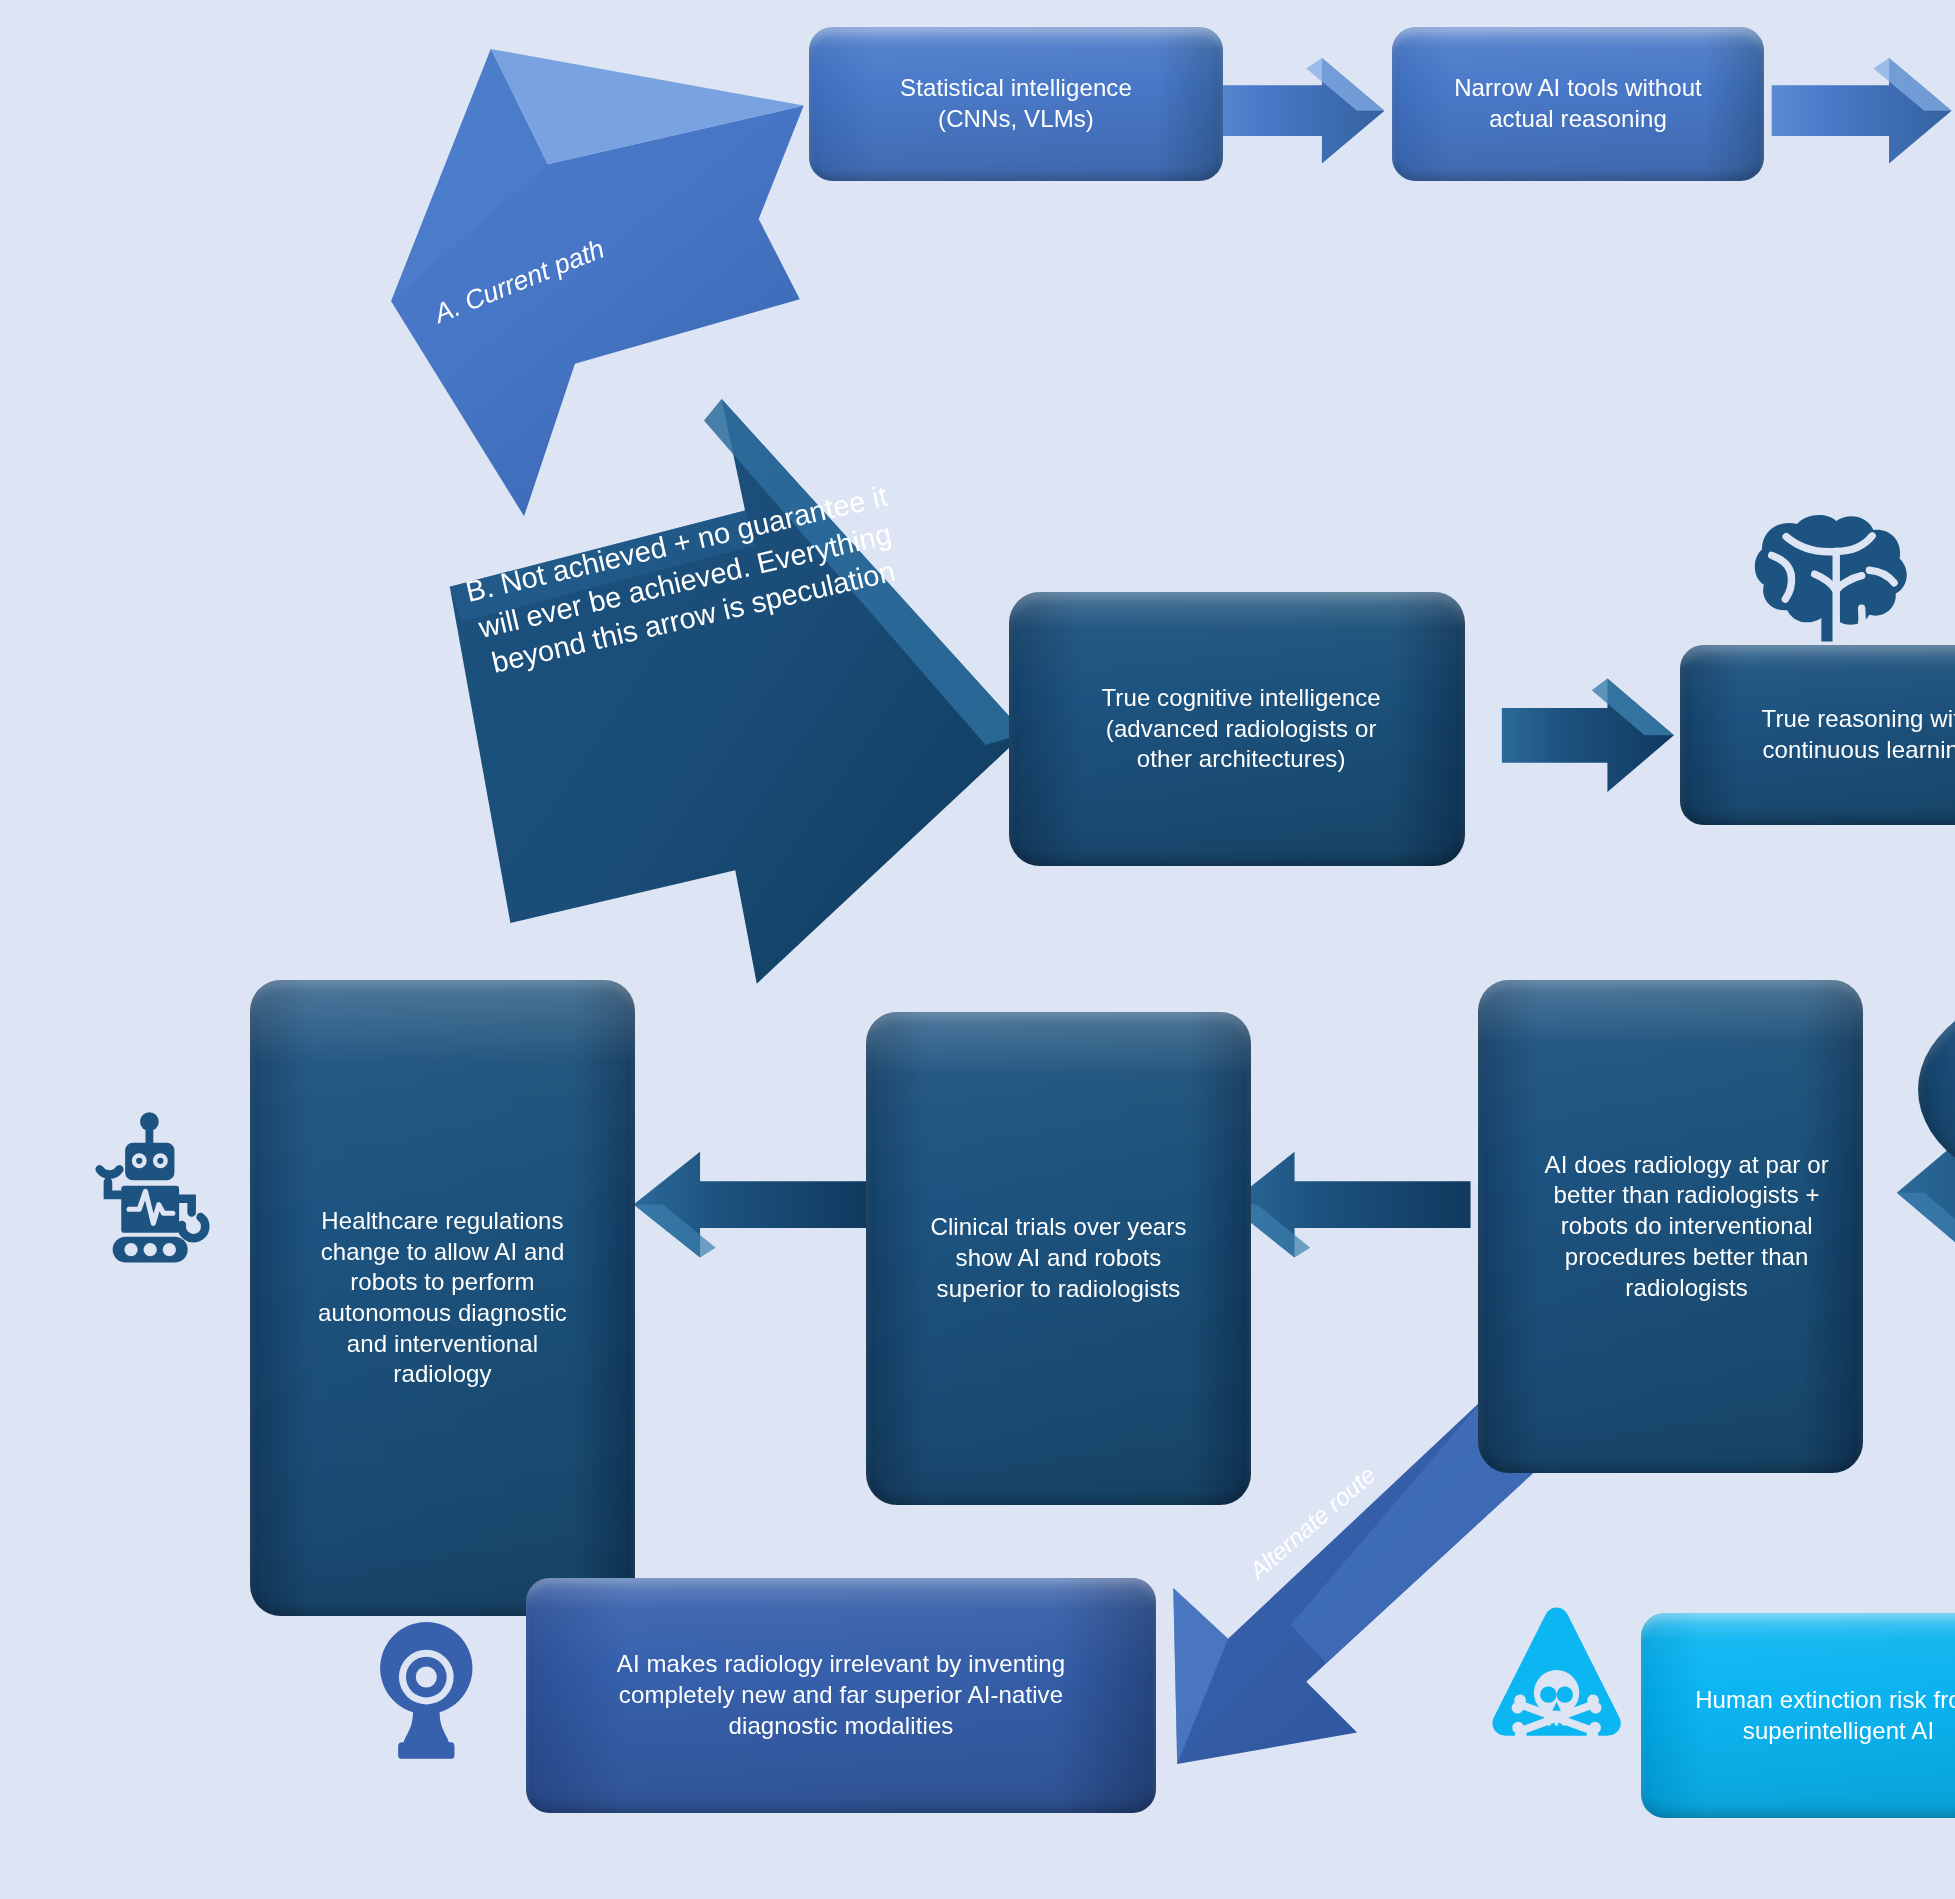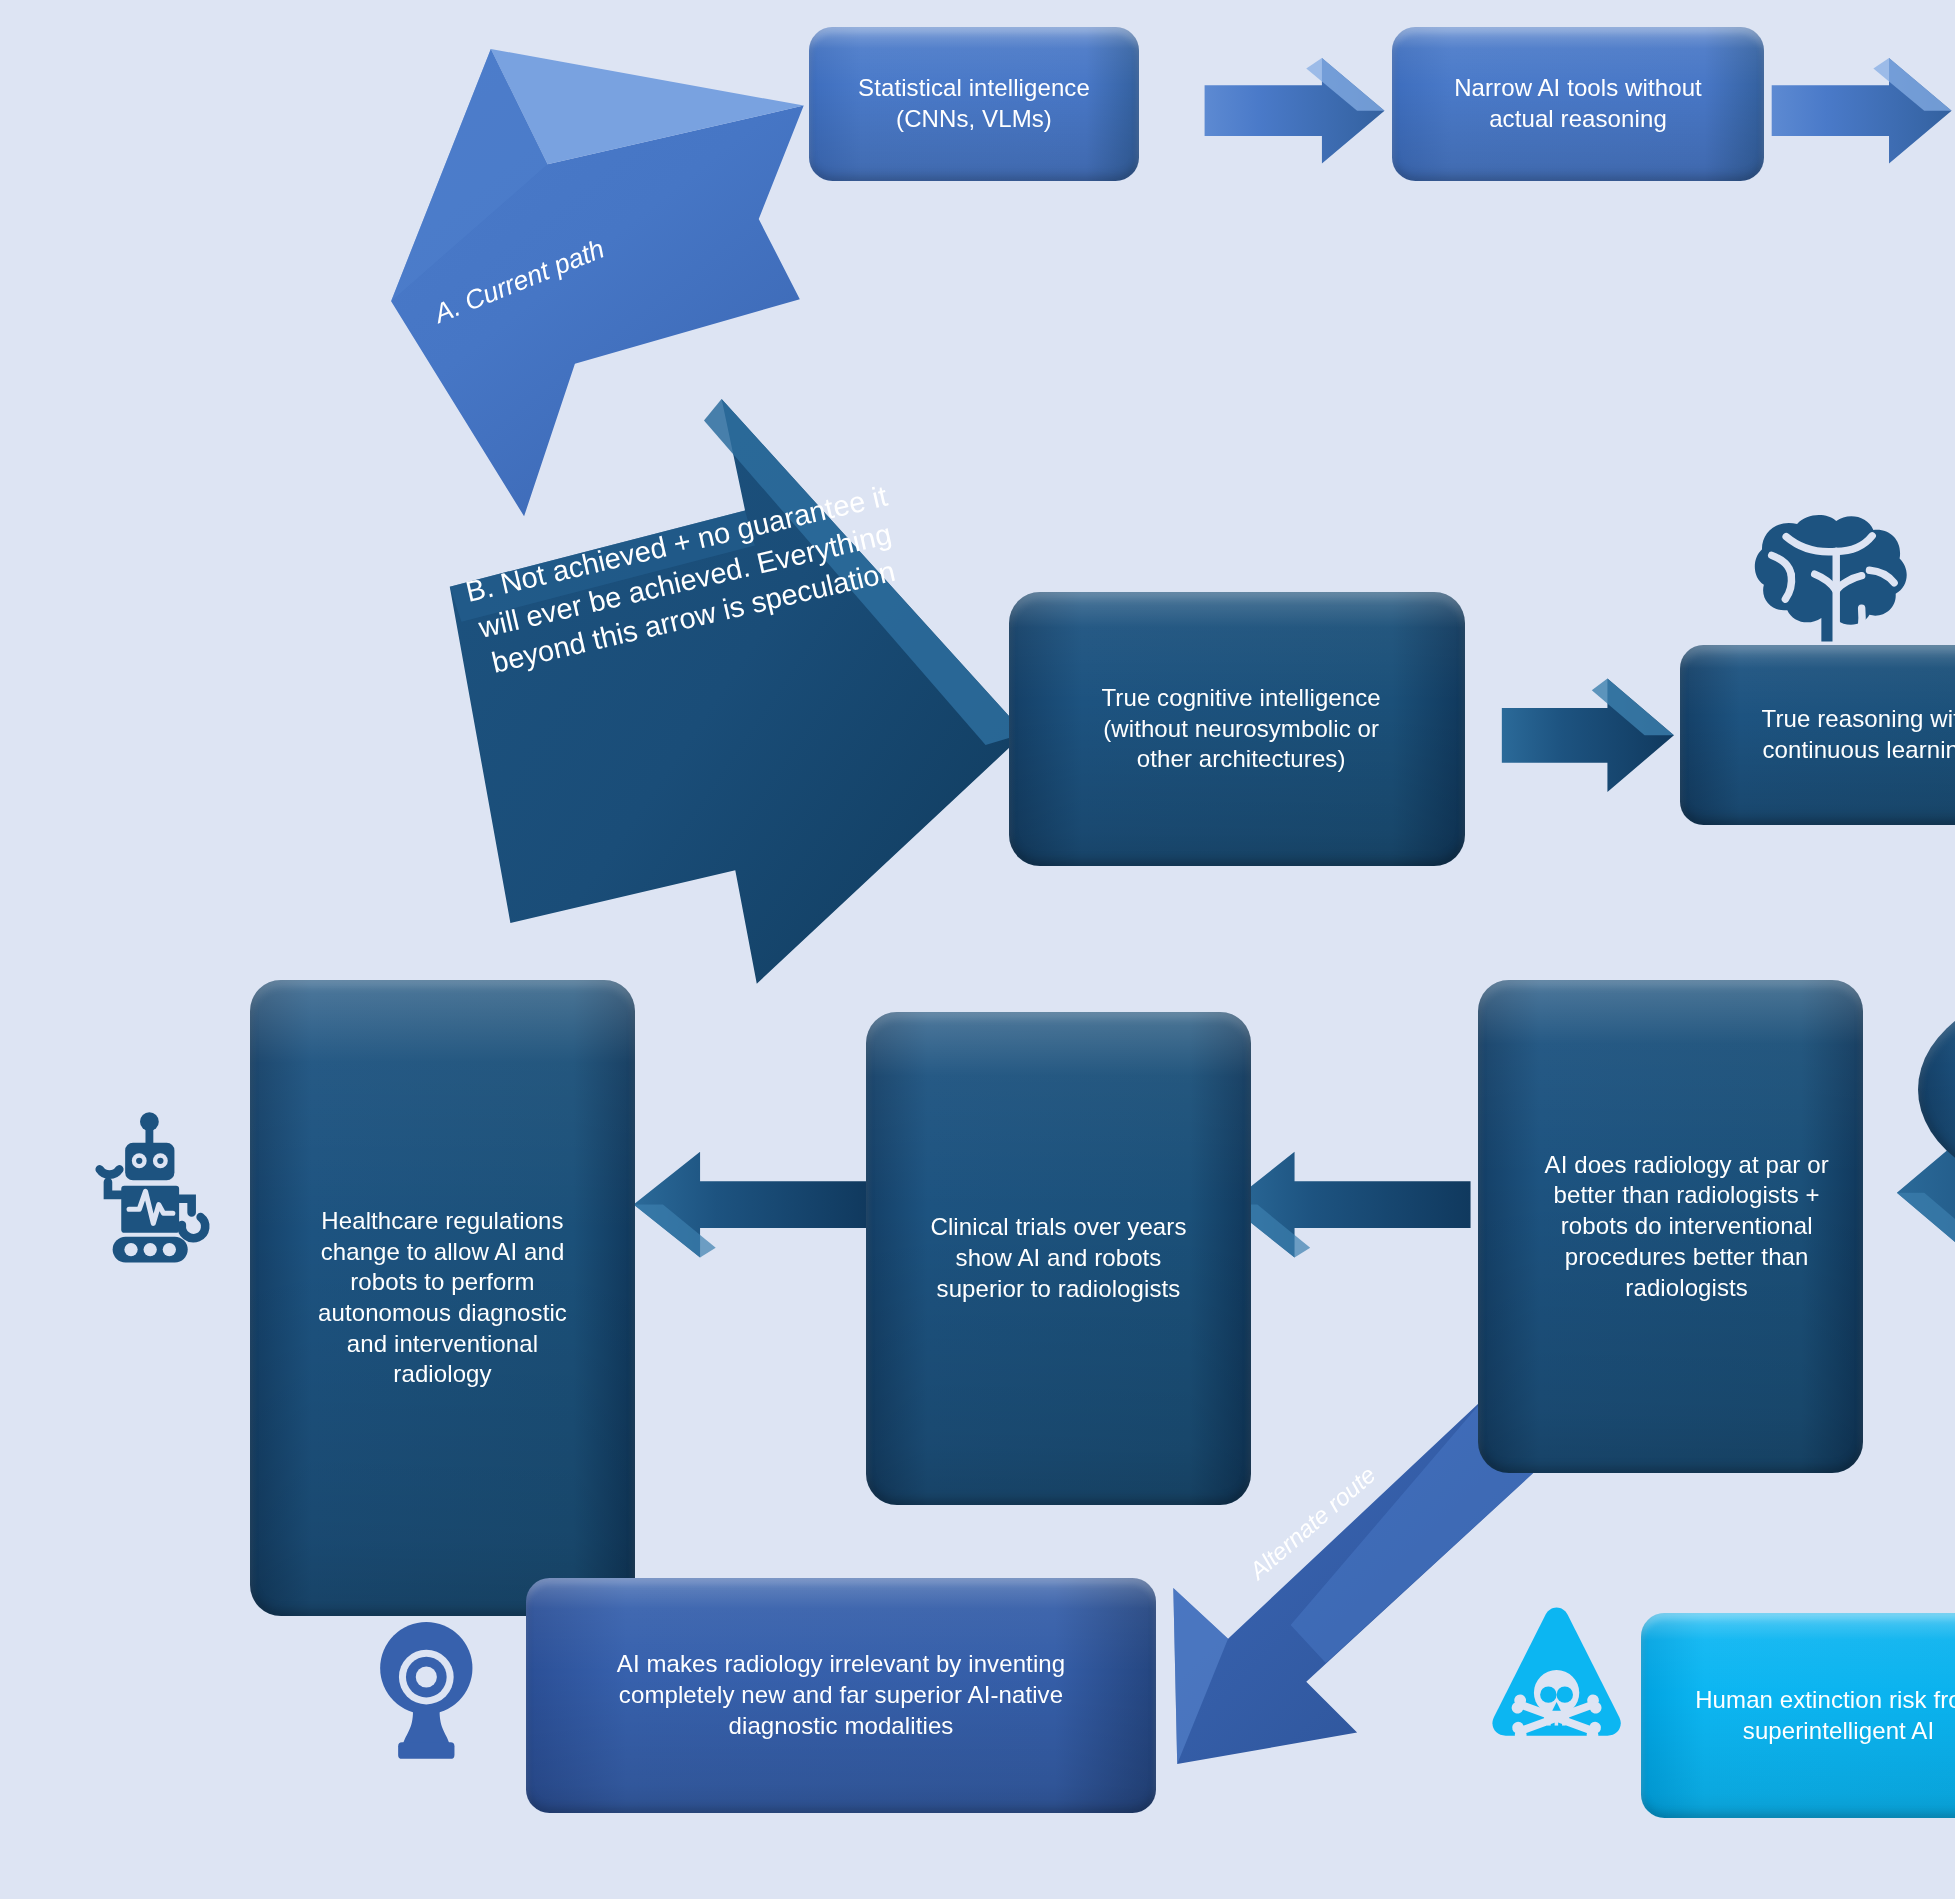--- a/index.html
+++ b/index.html
@@ -321,38 +321,38 @@
   </div>
 
   <div class="blocklabel" style="left:461px;top:575px;width:434px;font-size:29px;transform:rotate(-13deg);transform-origin:left top;">
     <span>B. Not achieved + no guarantee it will ever be achieved. Everything beyond this arrow is speculation</span>
   </div>
 
   <div class="arrowlabel" style="left:1244px;top:1564px;font-size:24px;transform:rotate(-41deg);transform-origin:left top;">
     <span>Alternate  route</span>
   </div>
 
-  <div class="node lt" style="left:809px;top:27px;width:330px;height:154px;font-size:24px;">
+  <div class="node lt" style="left:809px;top:27px;width:414px;height:154px;font-size:24px;">
     <span class="txt">
       <span>Statistical intelligence</span><br>
       <span>(CNNs, VLMs)</span>
     </span>
   </div>
 
   <div class="node lt" style="left:1392px;top:27px;width:372px;height:154px;font-size:24px;">
     <span class="txt">
       <span>Narrow AI tools without</span><br>
       <span>actual reasoning</span>
     </span>
   </div>
 
   <div class="node dk" style="left:1009px;top:592px;width:456px;height:274px;font-size:24px;border-radius:31px;padding-left:20px;">
     <span class="txt">
       <span>True cognitive intelligence</span><br>
-      <span>(without neurosymbolic or</span><br>
+      <span>(advanced radiologists or</span><br>
       <span>other architectures)</span>
     </span>
   </div>
 
   <div class="node dk" style="left:1680px;top:645px;width:375px;height:180px;font-size:24px;">
     <span class="txt">
       <span>True reasoning with</span><br>
       <span>continuous learning</span>
     </span>
   </div>

